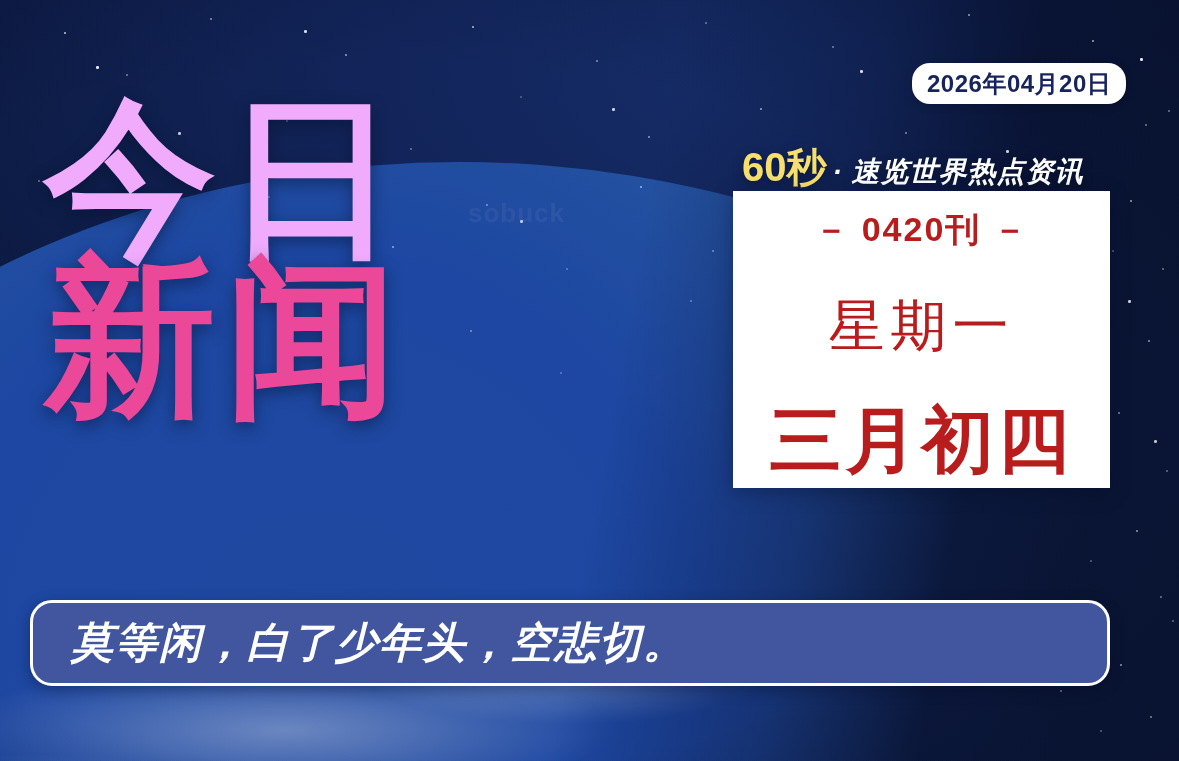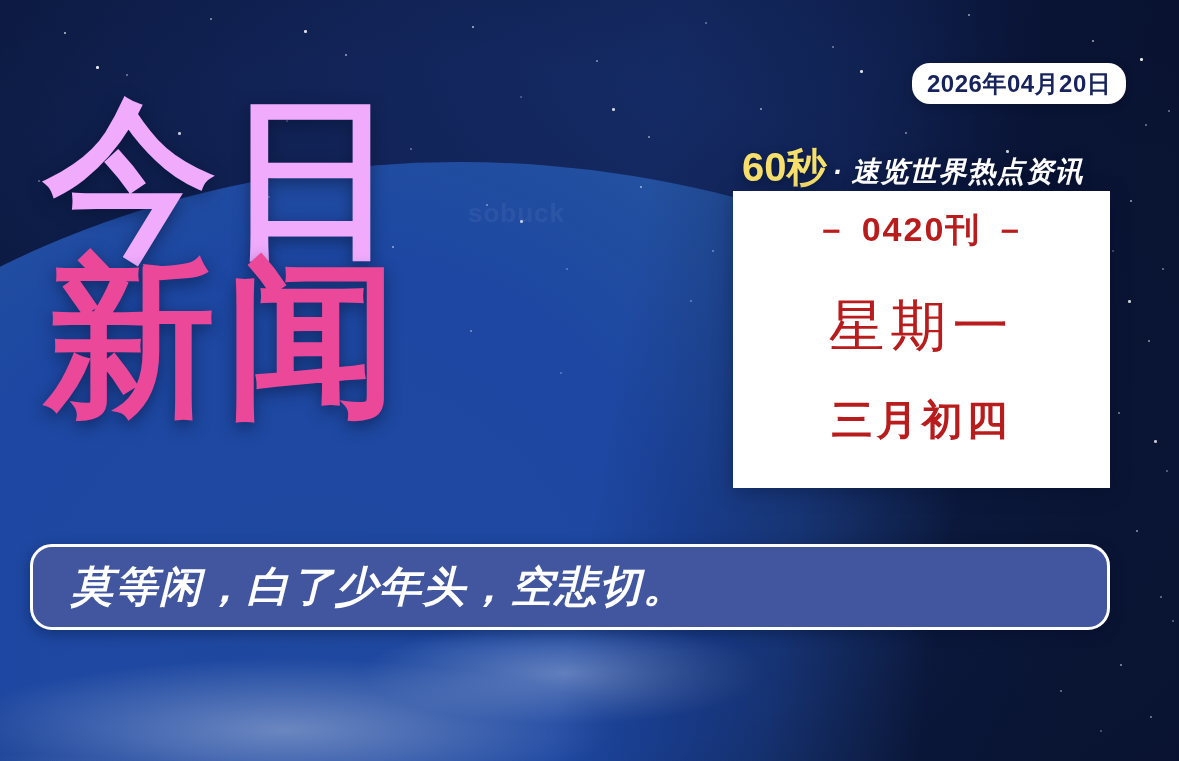--- a/index.html
+++ b/index.html
@@ -201,27 +201,27 @@
   }
   .info-card .issue {
     font-size: 34px; font-weight: 700; letter-spacing: 2px;
     white-space: nowrap;
   }
   .info-card .weekday {
     font-size: 56px; font-weight: 400; letter-spacing: 6px;
     margin-top: 36px;
   }
   .info-card .lunar {
-    font-size: 41px; font-weight: 700; letter-spacing: 4px;
+    font-size: 72px; font-weight: 700; letter-spacing: 4px;
     margin-top: 28px;
   }
 
   .quote-bar {
     position: absolute;
-    left: 30px; top: 544px;
+    left: 30px; top: 600px;
     width: 1080px; height: 86px;
     box-sizing: border-box;
     background: #41569F;
     border: 3px solid #FFFFFF;
     border-radius: 22px;
     display: flex; align-items: center;
     padding-left: 38px;
     box-shadow: 0 4px 14px rgba(4,12,38,.35);
   }
   .quote-bar .quote-text {

